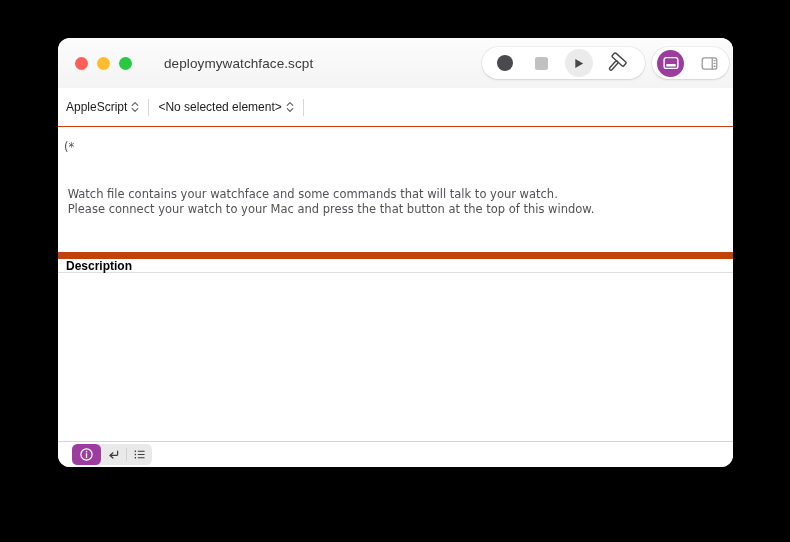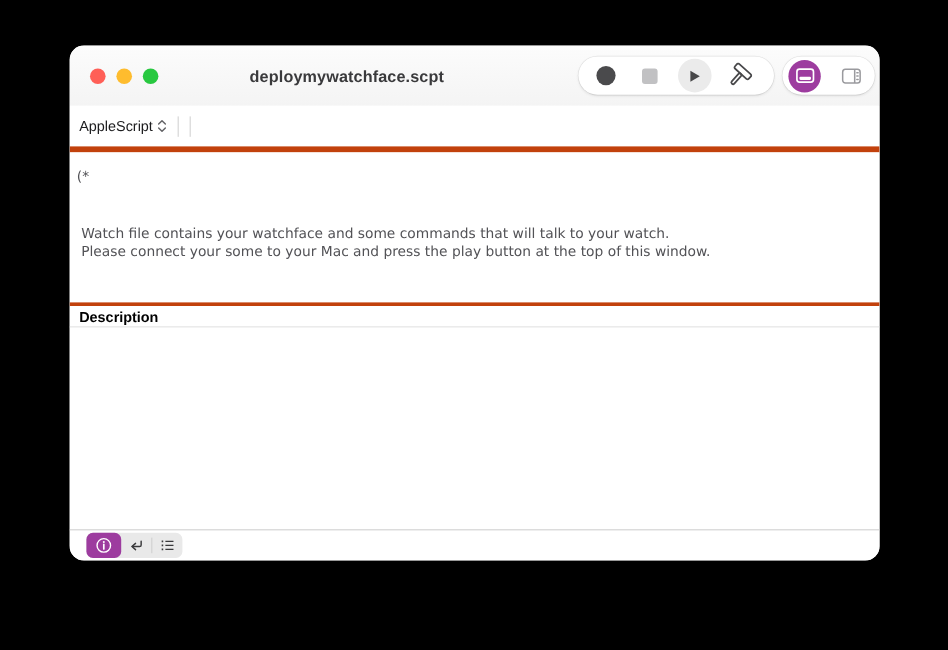--- a/index.html
+++ b/index.html
@@ -10,49 +10,49 @@
           box-shadow:0 18px 45px rgba(0,0,0,.6);}
   
   .titlebar{position:relative;height:50px;flex:0 0 50px;
             background:linear-gradient(#fcfcfc,#f4f4f4);}
   .traffic{position:absolute;left:17px;top:19px;display:flex;gap:9px;}
   .tl{width:13px;height:13px;border-radius:50%;}
   .tl.red{background:#ff5f57;}
   .tl.yellow{background:#febc2e;}
   .tl.green{background:#28c840;}
   .win-title{position:absolute;left:106px;top:0;height:50px;display:flex;align-items:center;
-             font-size:13.5px;font-weight:bold;color:#3a3a3c;letter-spacing:.1px;margin-left:44px;}
+             font-size:13.5px;font-weight:normal;color:#3a3a3c;letter-spacing:.1px;}
   .pill{position:absolute;top:9px;height:32px;border-radius:16px;background:#fff;
         box-shadow:0 0 0 .5px rgba(0,0,0,.09),0 1px 2.5px rgba(0,0,0,.10);
         display:flex;align-items:center;}
   .pill.left{left:424px;width:155px;padding:0 4px;}
   .pill.right{left:594px;width:77px;justify-content:space-around;}
   .tbtn{width:37px;height:32px;display:flex;align-items:center;justify-content:center;
         background:none;border:none;padding:0;cursor:default;}
   .rec-dot{width:16px;height:16px;border-radius:50%;background:#4a4a4c;}
   .stop-sq{width:13px;height:13px;border-radius:2.5px;background:#c1c1c3;}
   .play-bg{width:28px;height:28px;border-radius:50%;background:#ebebeb;
            display:flex;align-items:center;justify-content:center;}
   .accent-btn{width:27px;height:27px;border-radius:50%;background:#9d3c9f;
               display:flex;align-items:center;justify-content:center;border:none;padding:0;}
   
   .navbar{height:39px;flex:0 0 39px;box-sizing:border-box;background:#fff;
-          border-bottom:5px solid #c2410c;display:flex;align-items:center;
+          border-bottom:1px solid #c2410c;display:flex;align-items:center;
           padding-left:8px;gap:9px;}
   .popup{display:flex;align-items:center;gap:4px;background:none;border:none;padding:0;
          font-family:"Liberation Sans",sans-serif;font-size:12px;color:#1c1c1e;cursor:default;}
   .nav-divider{width:1px;height:17px;background:#d6d6d6;}
   
   .editor{height:125px;flex:0 0 125px;box-sizing:border-box;background:#fff;
           padding:13px 6px 0 6px;cursor:text;}
   .code-line{font-family:"DejaVu Sans",sans-serif;font-size:11.5px;line-height:15.5px;
              min-height:15.5px;color:#525256;white-space:pre;}
   
   .desc-header{height:21px;flex:0 0 21px;box-sizing:border-box;background:#fff;
-               border-top:3px solid #c2410c;border-bottom:1px solid #dedede;
+               border-top:7px solid #c2410c;border-bottom:1px solid #dedede;
                display:flex;align-items:center;padding-left:8px;}
   .desc-header span{font-size:12px;font-weight:bold;color:#000;}
   .desc-content{flex:1 1 auto;background:#fff;}
   
   .bottombar{height:26px;flex:0 0 26px;box-sizing:border-box;background:#fff;
              border-top:1px solid #d4d4d4;display:flex;align-items:center;padding-left:14px;}
   .seg{display:flex;align-items:stretch;height:21px;background:#e9e9e9;border-radius:5.5px;}
   .seg-btn{border:none;background:none;padding:0;width:25px;display:flex;align-items:center;
            justify-content:center;cursor:default;}
   .seg-btn.active{width:29px;background:#9d3c9f;border-radius:5.5px;}
@@ -128,29 +128,38 @@
       <button class="popup">
         <span>AppleScript</span>
         <span>
           <svg width="8" height="12" viewBox="0 0 8 12" fill="none" stroke="#636366" stroke-width="1.2" stroke-linecap="round" stroke-linejoin="round">
             <path d="M1.2 4.4 L4 1.6 L6.8 4.4"></path>
               <path d="M1.2 7.6 L4 10.4 L6.8 7.6"></path>
           </svg>
         </span>
       </button>
       <div class="nav-divider"></div>
+      <button class="popup">
+        <span>&lt;No selected element&gt;</span>
+        <span>
+          <svg width="8" height="12" viewBox="0 0 8 12" fill="none" stroke="#636366" stroke-width="1.2" stroke-linecap="round" stroke-linejoin="round">
+            <path d="M1.2 4.4 L4 1.6 L6.8 4.4"></path>
+              <path d="M1.2 7.6 L4 10.4 L6.8 7.6"></path>
+          </svg>
+        </span>
+      </button>
       <div class="nav-divider"></div>
     </div>
 
     <div class="editor">
       <div class="code-line">(*</div>
       <div class="code-line"></div>
       <div class="code-line"></div>
       <div class="code-line"> Watch file contains your watchface and some commands that will talk to your watch.</div>
-      <div class="code-line"> Please connect your some to your Mac and press the play button at the top of this window.</div>
+      <div class="code-line"> Please connect your watch to your Mac and press the that button at the top of this window.</div>
     </div>
 
     <div class="desc-header">
       <span>Description</span>
     </div>
     <div class="desc-content"></div>
 
     <div class="bottombar">
       <div class="seg">
         <button class="seg-btn active">

